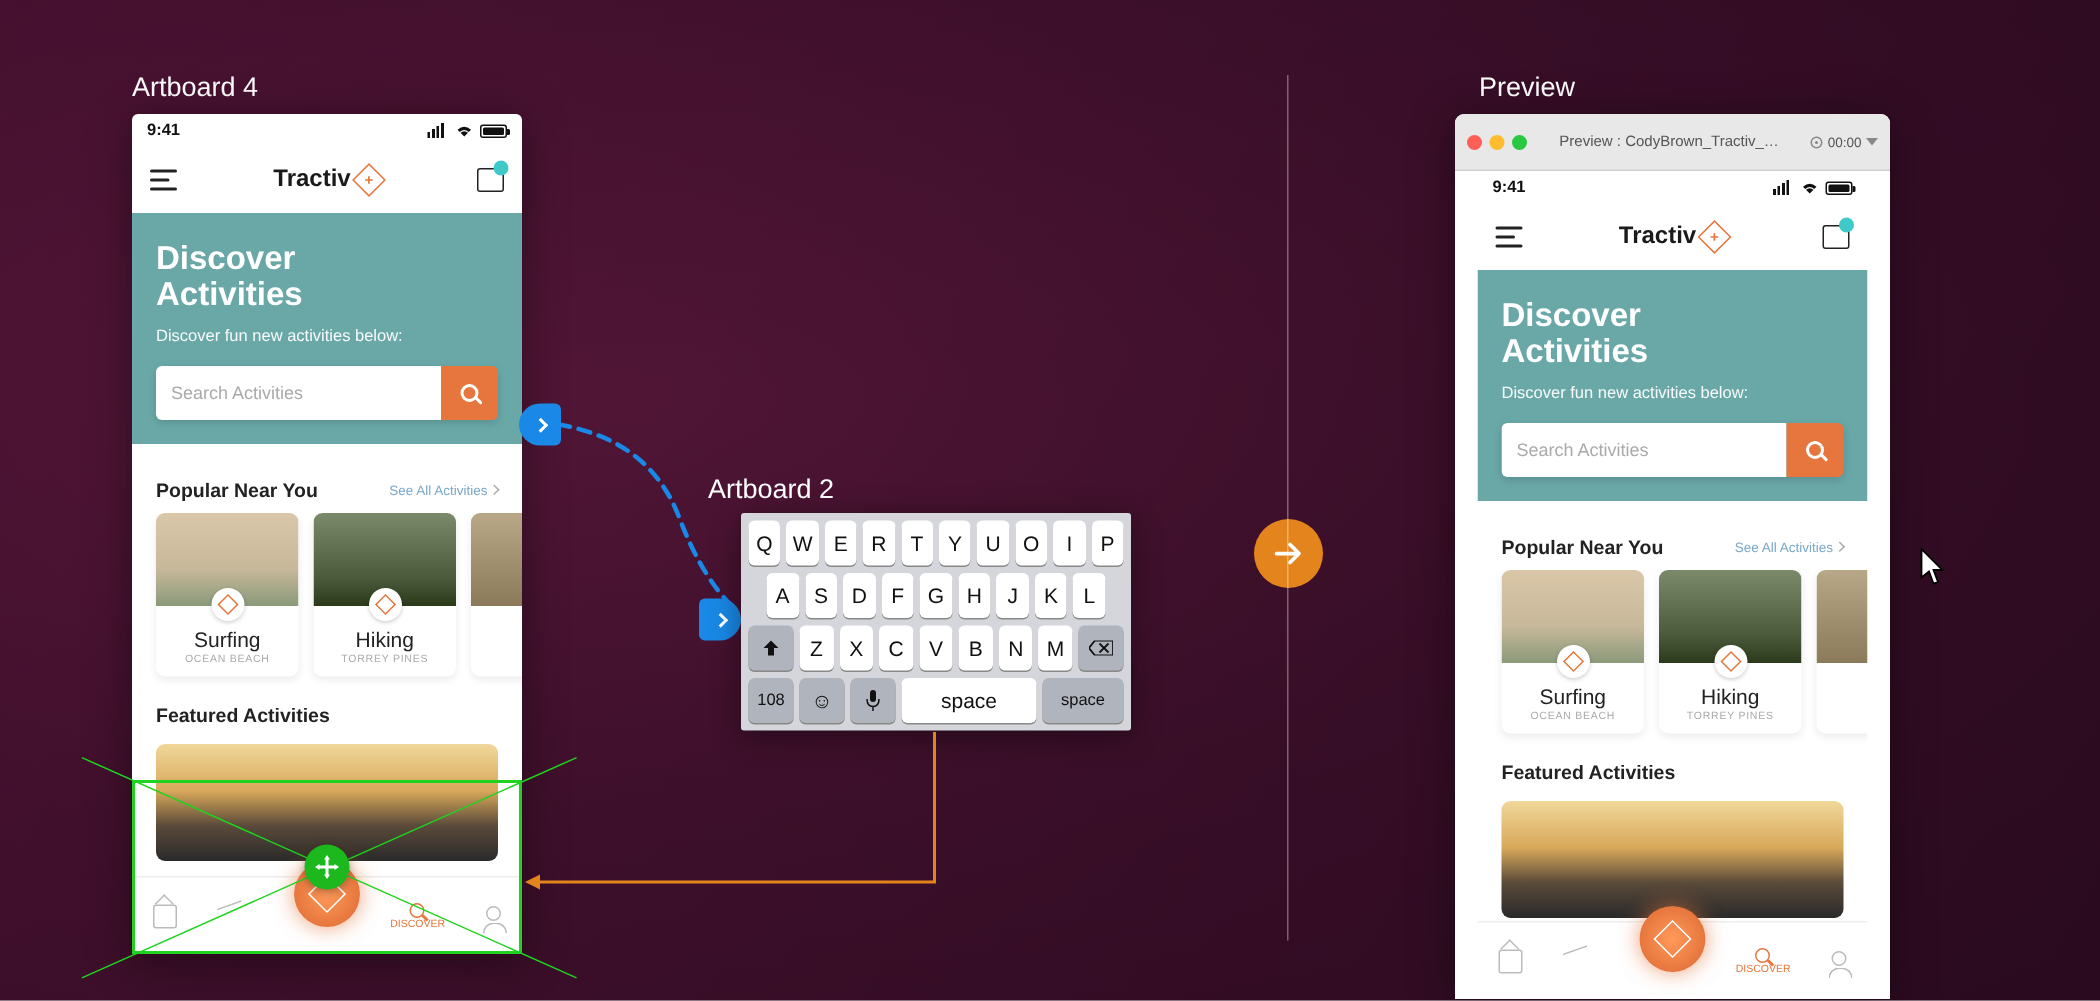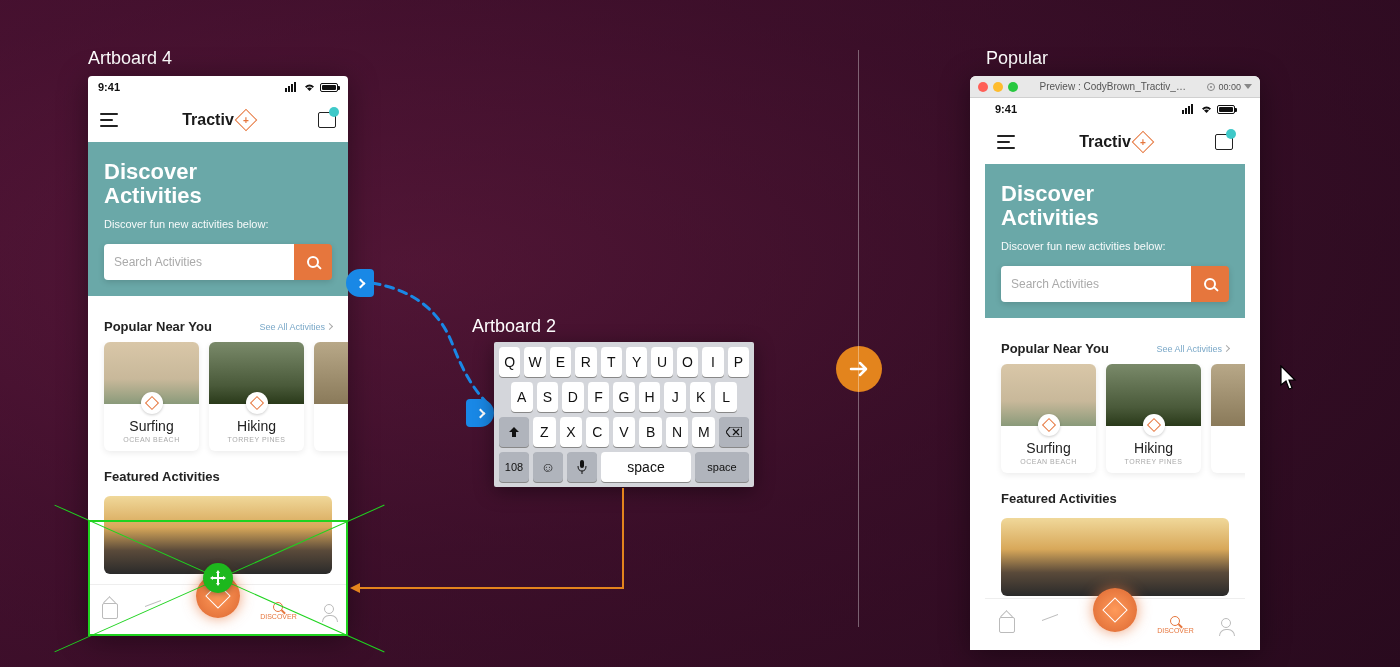--- a/index.html
+++ b/index.html
@@ -129,21 +129,21 @@
 
   
   .arrow-circle{position:absolute;width:46px;height:46px;border-radius:50%;background:#e3841d;display:flex;align-items:center;justify-content:center;}
   .arrow-circle svg{width:22px;height:22px;}
 
   
   .vdiv{position:absolute;width:1px;background:rgba(255,255,255,.35);top:50px;bottom:40px;left:858px;}
 
   
   .preview-chrome{position:absolute;width:290px;background:#eee;border-radius:6px 6px 0 0;overflow:hidden;box-shadow:0 4px 30px rgba(0,0,0,.4);}
-  .title-bar{height:22px;background:#e8e8e8;display:flex;align-items:center;padding:0 8px;gap:6px;border-bottom:1px solid #d0d0d0;}
+  .title-bar{height:38px;background:#e8e8e8;display:flex;align-items:center;padding:0 8px;gap:6px;border-bottom:1px solid #d0d0d0;}
   .traffic{display:flex;gap:5px;}
   .tl{width:10px;height:10px;border-radius:50%;}
   .tl.red{background:#ff5f57;} .tl.yel{background:#febc2e;} .tl.grn{background:#28c840;}
   .win-title{font-size:10px;color:#555;flex:1;text-align:center;white-space:nowrap;overflow:hidden;text-overflow:ellipsis;}
   .rec{display:flex;align-items:center;gap:3px;font-size:9px;color:#555;}
   .rec-dot{width:8px;height:8px;border-radius:50%;border:1px solid #888;position:relative;}
   .rec-dot::after{content:"";position:absolute;inset:2px;border-radius:50%;background:#888;}
   .rec-arrow{width:0;height:0;border-left:4px solid transparent;border-right:4px solid transparent;border-top:5px solid #888;}
   .preview-body{background:#fff;}
 
@@ -340,21 +340,21 @@
 </svg>
 
 <div class="arrow-circle" style="left:836px;top:346px;">
   <svg viewBox="0 0 22 22">
       <path d="M3 11 H17 M12 5 L18 11 L12 17" stroke="#fff" stroke-width="2.5" fill="none" stroke-linecap="round" stroke-linejoin="round"></path>
     </svg>
 </div>
 
 <div class="vdiv"></div>
 
-<div class="label-white" style="left:986px;top:48px;">Popular</div>
+<div class="label-white" style="left:986px;top:48px;">Preview</div>
 
 <div class="preview-chrome" style="left:970px;top:76px;">
   <div class="title-bar">
     <div class="traffic">
       <div class="tl red"></div>
       <div class="tl yel"></div>
       <div class="tl grn"></div>
     </div>
     <div class="win-title">Preview : CodyBrown_Tractiv_…</div>
     <div class="rec">

